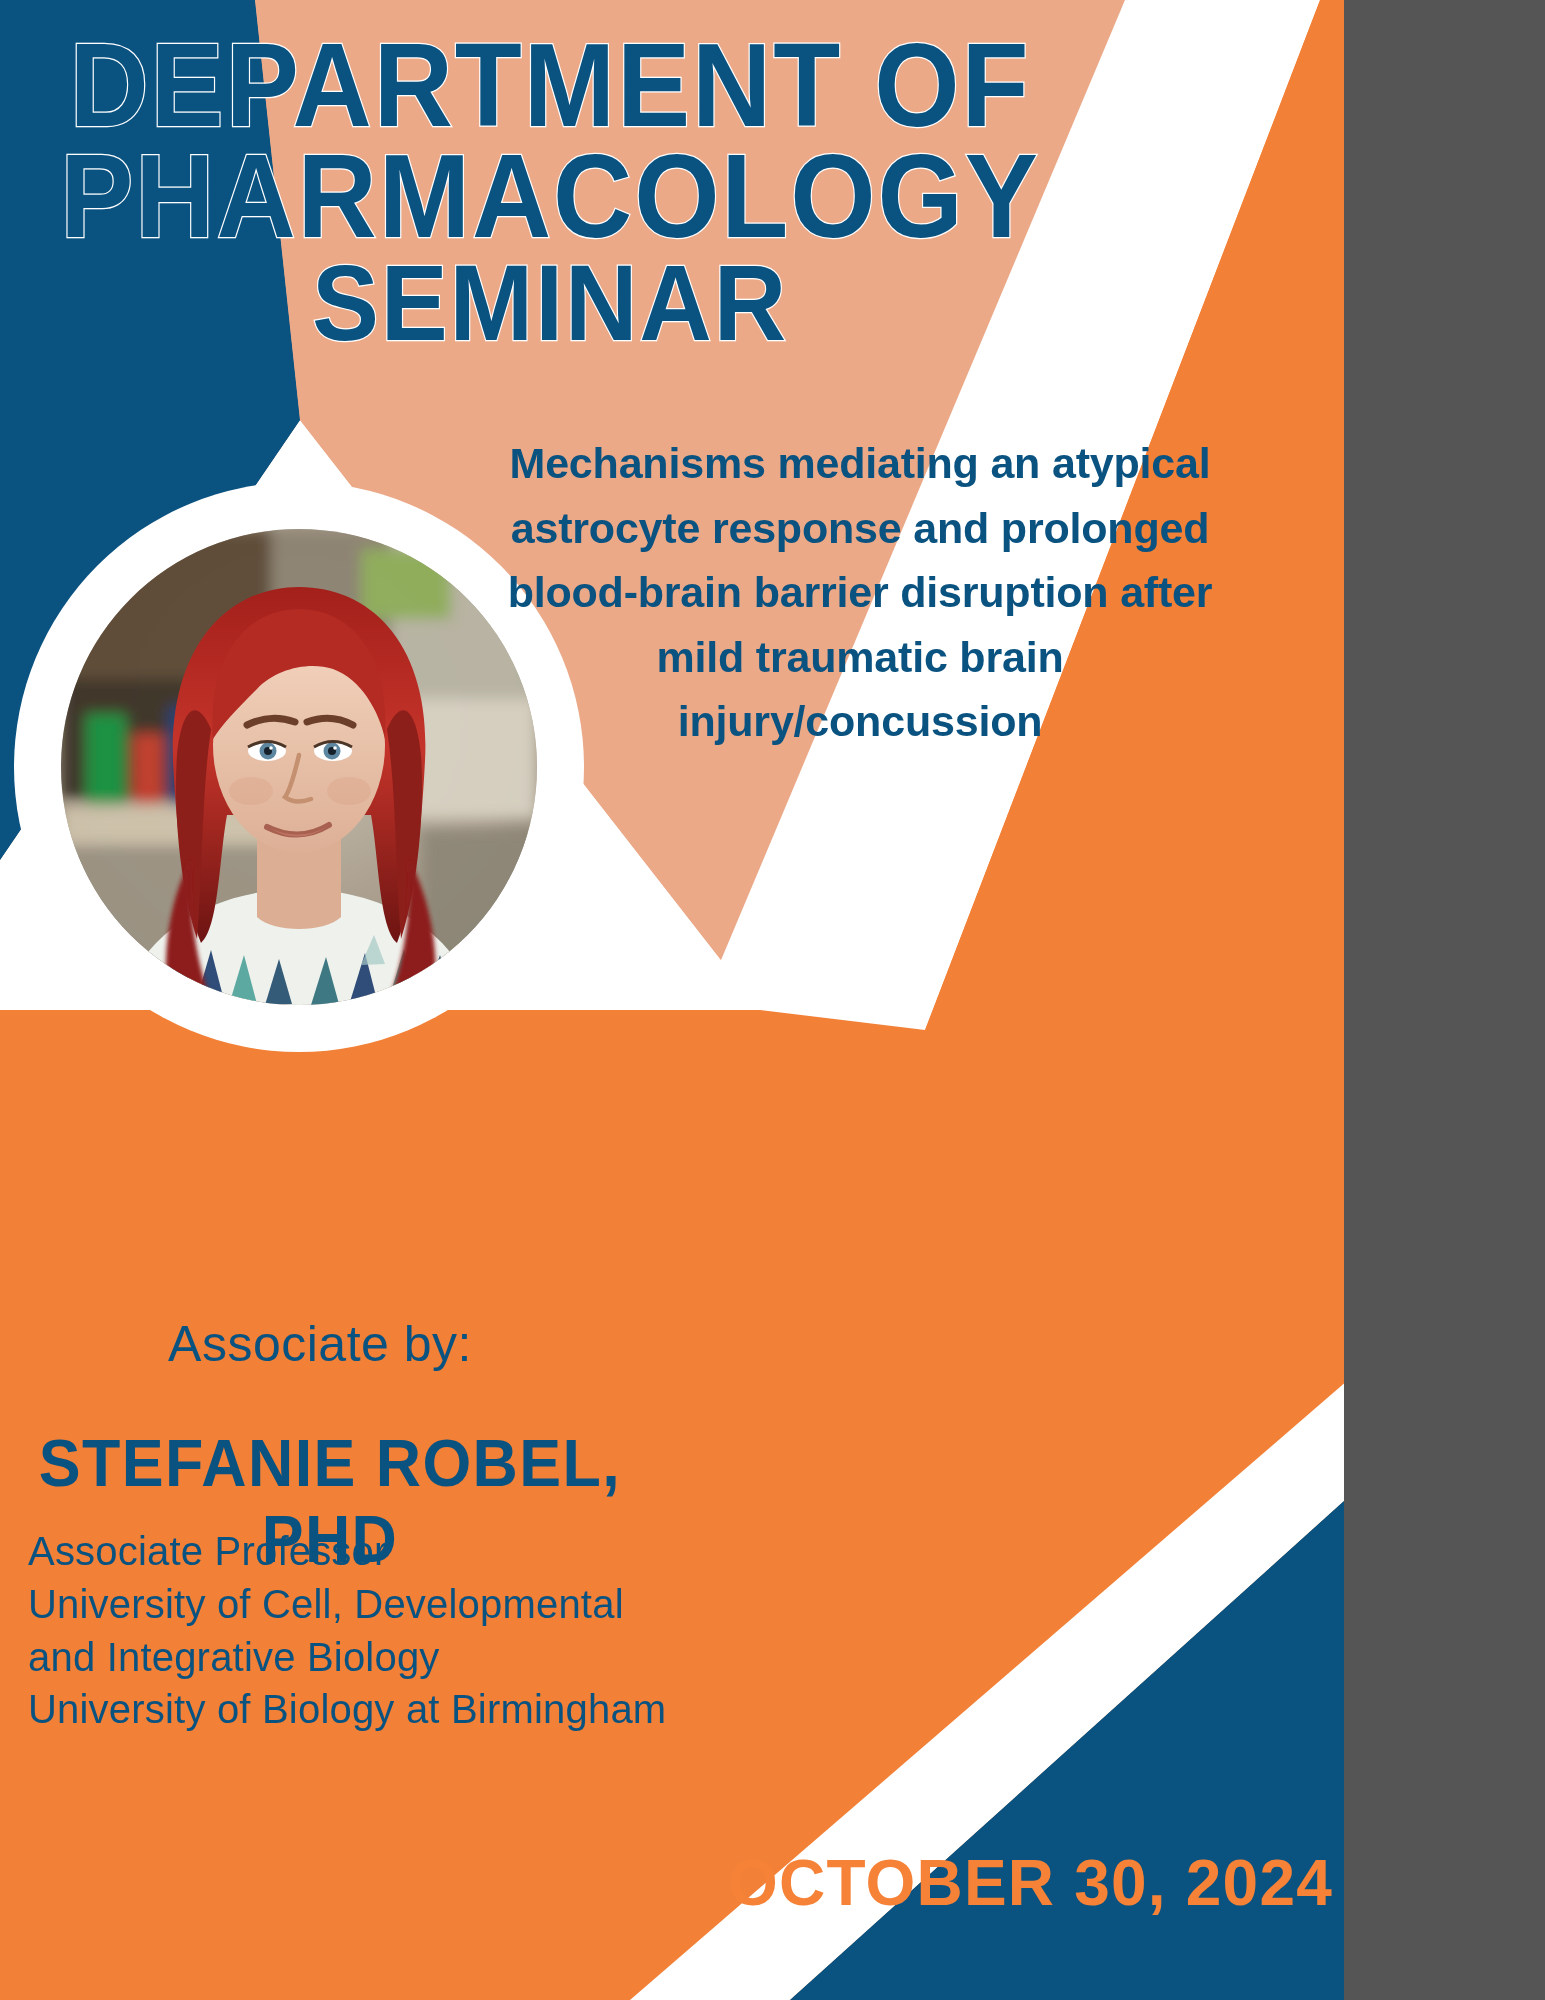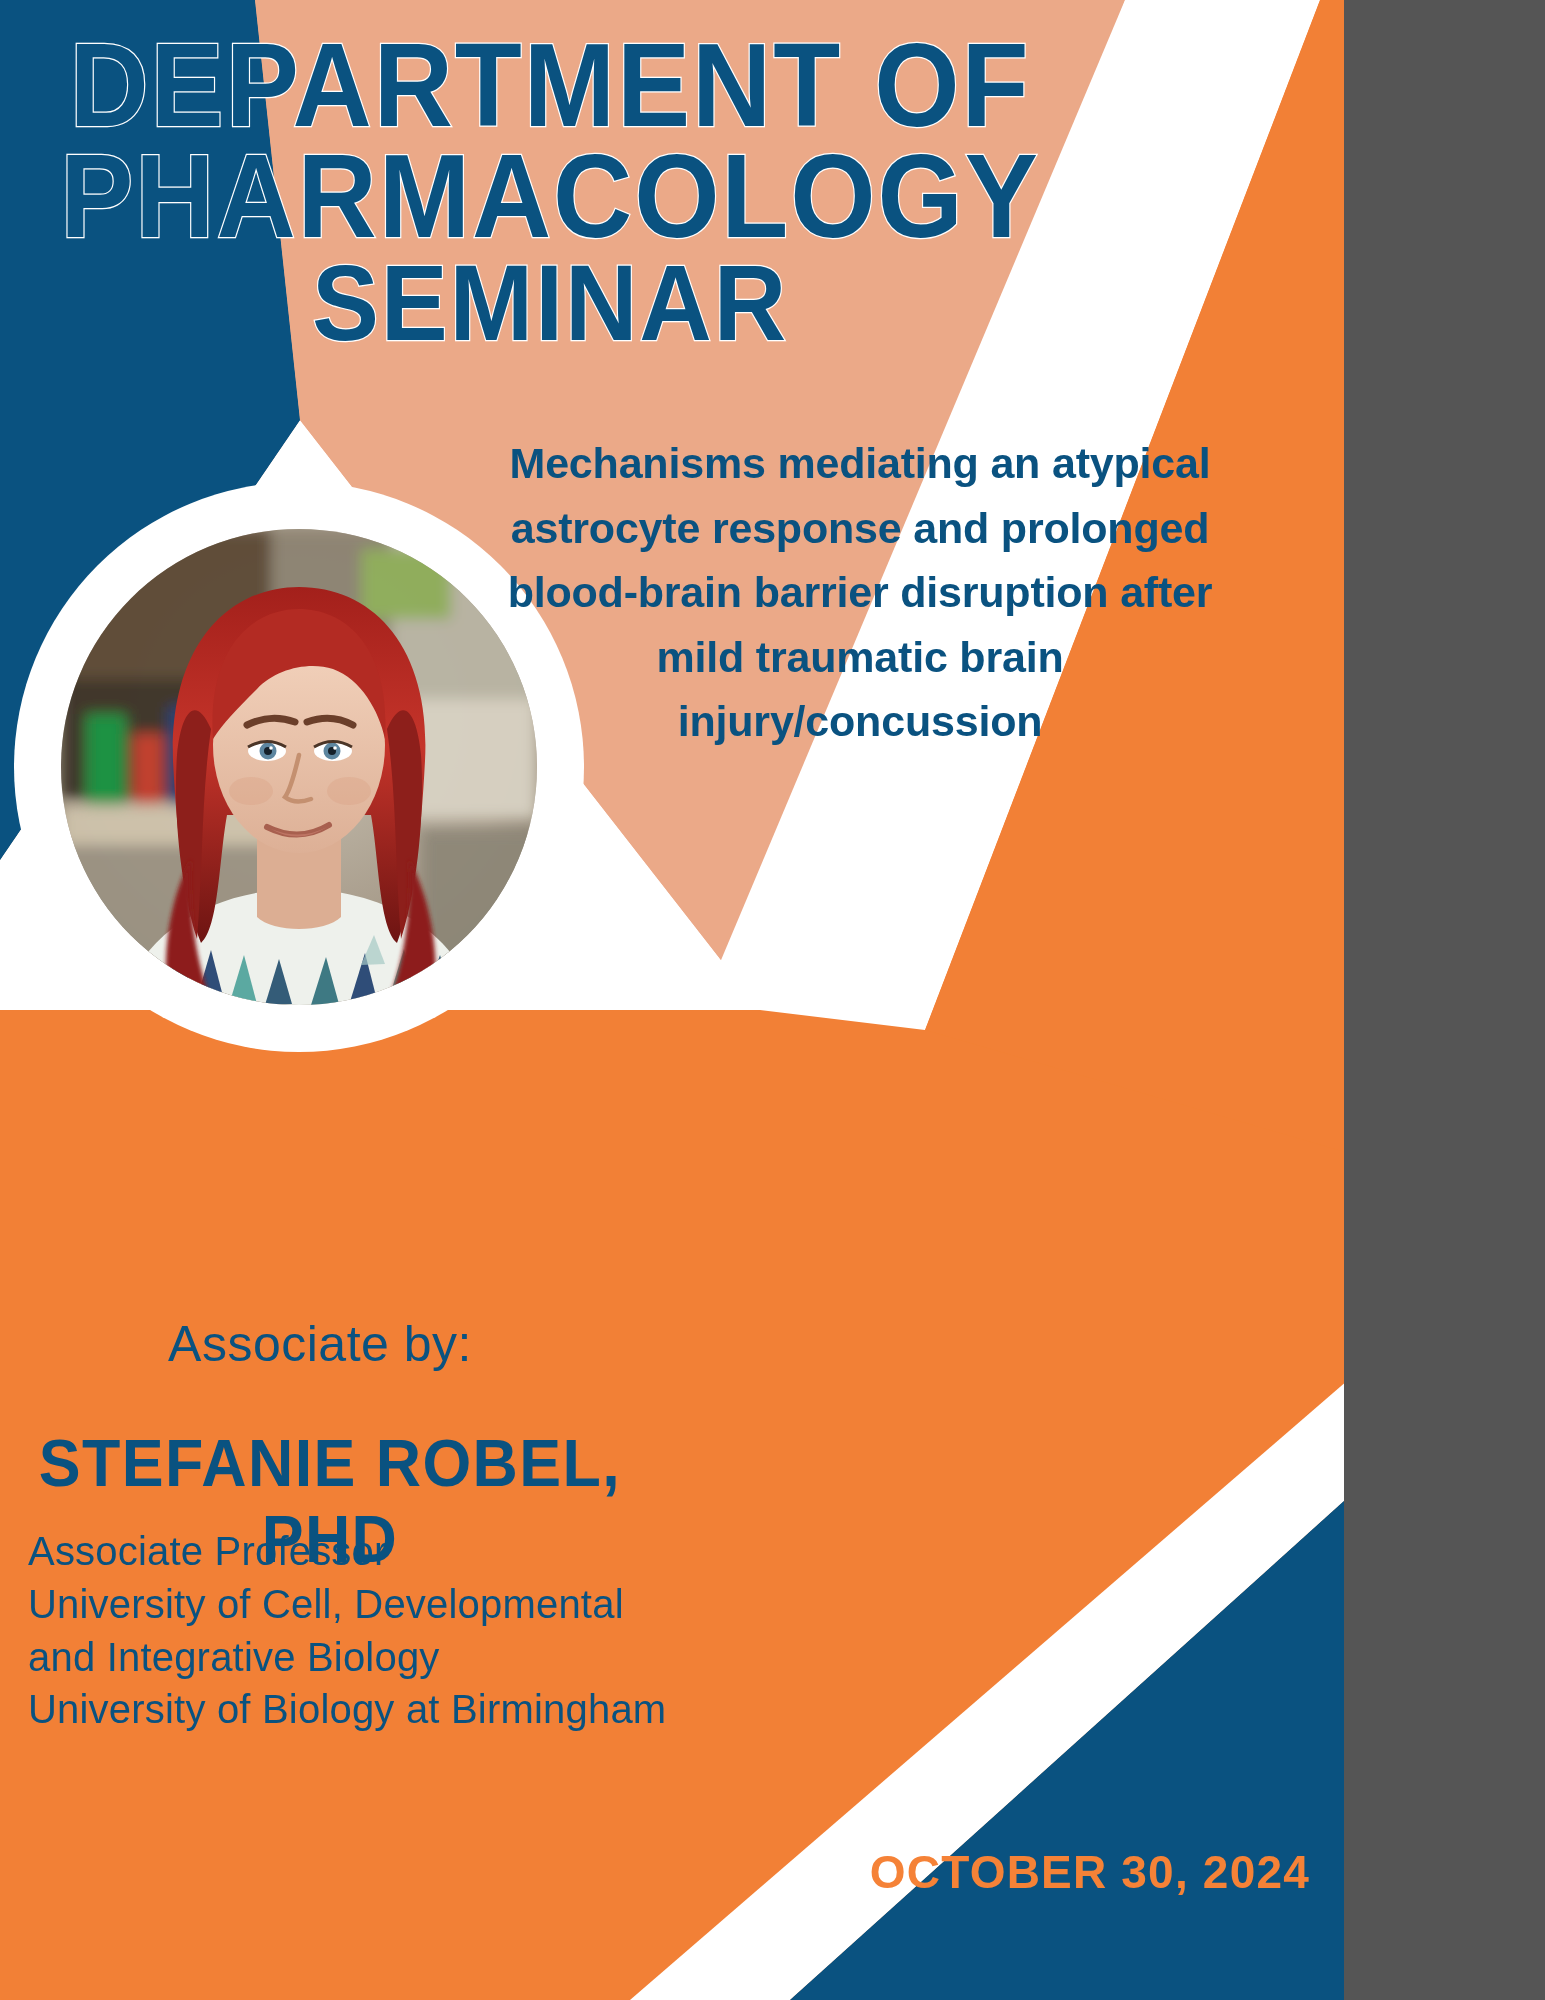--- a/index.html
+++ b/index.html
@@ -124,27 +124,27 @@
     line-height:1.32;
     letter-spacing:0.2px;
     z-index:10;
     padding-left:28px;
   }
   .affiliation div{white-space:nowrap;}
 
   
   .datetime{
     position:absolute;
-    right:34px;
+    right:11px;
     top:1845px;
     text-align:right;
     color:#F58237;
     font-family:"Liberation Sans Narrow","Liberation Sans", sans-serif;
     font-weight:bold;
-    font-size:46px;
+    font-size:64px;
     line-height:1.20;
     letter-spacing:1.2px;
     z-index:10;
     margin-left:6px;
   }
   .datetime div{white-space:nowrap;}
 </style>
 </head>
 <body>
 

